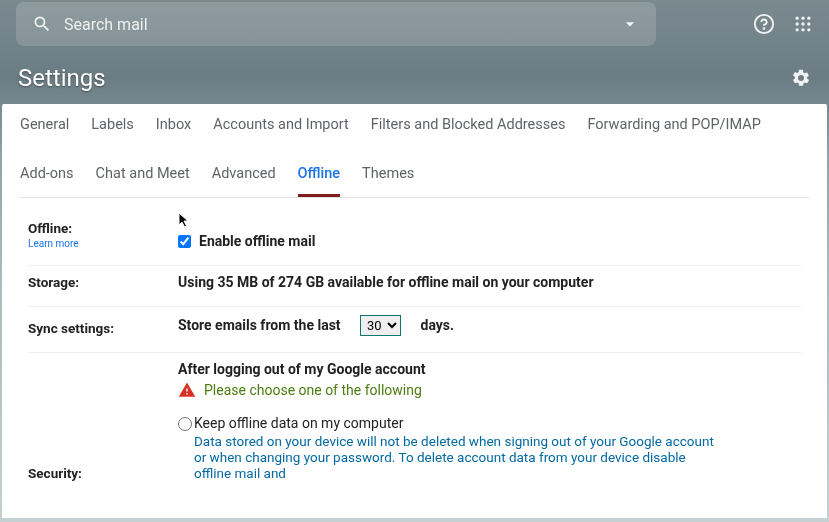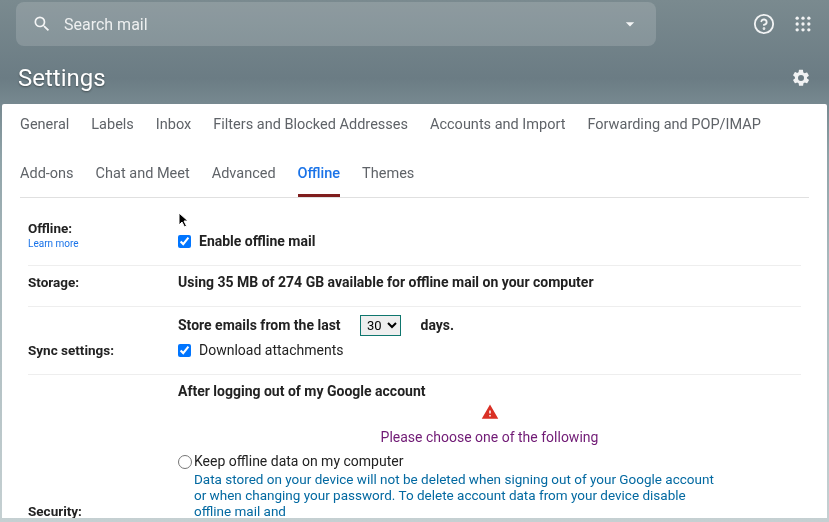--- a/index.html
+++ b/index.html
@@ -45,21 +45,21 @@
 .content { padding: 14px 26px; font-size: 14px; color: #222; }
 .row { display: flex; padding: 8px 0 16px; border-bottom: 1px solid #eee; align-items: flex-end; }
 .row:last-child { border-bottom: none; }
 .row-label { flex: 0 0 150px; font-weight: 700; font-size: 13.5px; }
 .row-body { flex: 1; font-size: 14px; }
 .learn-more { color: #1a73e8; font-weight: 400; font-size: 10px; cursor: pointer; display: block; margin-top: 2px; }
 .bold { font-weight: 700; }
 .chk-line { display: flex; align-items: center; gap: 8px; margin-top: 6px; }
 .chk { width: 13px; height: 13px; }
 .sel { border: 1px solid #0f766e; background: #efefef; font-size: 13px; padding: 1px 2px; margin: 0 16px; }
-.warn { color: #701a75; display: flex; align-items: center; gap: 8px; margin: 4px 0 8px; flex-direction: column; }
+.warn { color: #4d7c0f; display: flex; align-items: center; gap: 8px; margin: 4px 0 16px; }
 .radio-line { display: flex; align-items: flex-start; gap: 2px; margin-top: 4px; }
 .radio { width: 14px; height: 14px; margin-top: 2px; }
 .radio-desc { color: #0369a1; font-size: 13.5px; margin-top: 2px; max-width: 520px; }
 svg { display: block; }
 .cursor { position: absolute; left: 179px; top: 213px; pointer-events: none; }
 </style>
 </head>
 <body>
 
 <div class="bg">
@@ -108,22 +108,22 @@
           <path d="M19.14 12.94c.04-.3.06-.61.06-.94 0-.32-.02-.64-.07-.94l2.03-1.58a.5.5 0 00.12-.64l-1.92-3.32a.5.5 0 00-.61-.22l-2.39.96a7.03 7.03 0 00-1.62-.94l-.36-2.54A.5.5 0 0014 2h-4a.5.5 0 00-.5.42l-.36 2.54c-.58.24-1.12.56-1.62.94l-2.39-.96a.5.5 0 00-.61.22L2.6 8.48a.5.5 0 00.12.64l2.03 1.58c-.05.3-.07.62-.07.94 0 .33.02.64.06.94l-2.03 1.58a.5.5 0 00-.12.64l1.92 3.32c.14.24.43.34.68.22l2.39-.96c.5.38 1.04.7 1.62.94l.36 2.54c.04.24.25.42.5.42h4c.25 0 .46-.18.5-.42l.36-2.54c.58-.24 1.12-.56 1.62-.94l2.39.96c.25.12.54.02.68-.22l1.92-3.32a.5.5 0 00-.12-.64l-2.03-1.58zM12 15.6A3.6 3.6 0 1112 8.4a3.6 3.6 0 010 7.2z"></path>
         </svg>
     </span>
   </div>
 
   <div class="panel">
     <div class="tabs" id="tabs">
         <span class="tab">General</span>
         <span class="tab">Labels</span>
         <span class="tab">Inbox</span>
+        <span class="tab">Accounts and Import</span>
         <span class="tab">Filters and Blocked Addresses</span>
-        <span class="tab">Accounts and Import</span>
         <span class="tab">Forwarding and POP/IMAP</span>
         <span class="tab">Add-ons</span>
         <span class="tab">Chat and Meet</span>
         <span class="tab">Advanced</span>
         <span class="tab active">Offline</span>
         <span class="tab">Themes</span>
       </div>
     <div class="divider"></div>
 
     <div class="content">
@@ -146,24 +146,20 @@
       </div>
 
       <div class="row">
         <div class="row-label">Sync settings:</div>
         <div class="row-body">
           <span class="bold">Store emails from the last</span>
           <select class="sel">
             <option>30</option>
           </select>
           <span class="bold">days.</span>
-          <label class="chk-line">
-            <input type="checkbox" class="chk" checked="" style="">
-            <span>Download attachments</span>
-          </label>
         </div>
       </div>
 
       <div class="row">
         <div class="row-label">Security:</div>
         <div class="row-body">
           <div class="bold">After logging out of my Google account</div>
           <div class="warn">
             <span>
               <svg width="18" height="18" viewBox="0 0 24 24" fill="#d93025">

